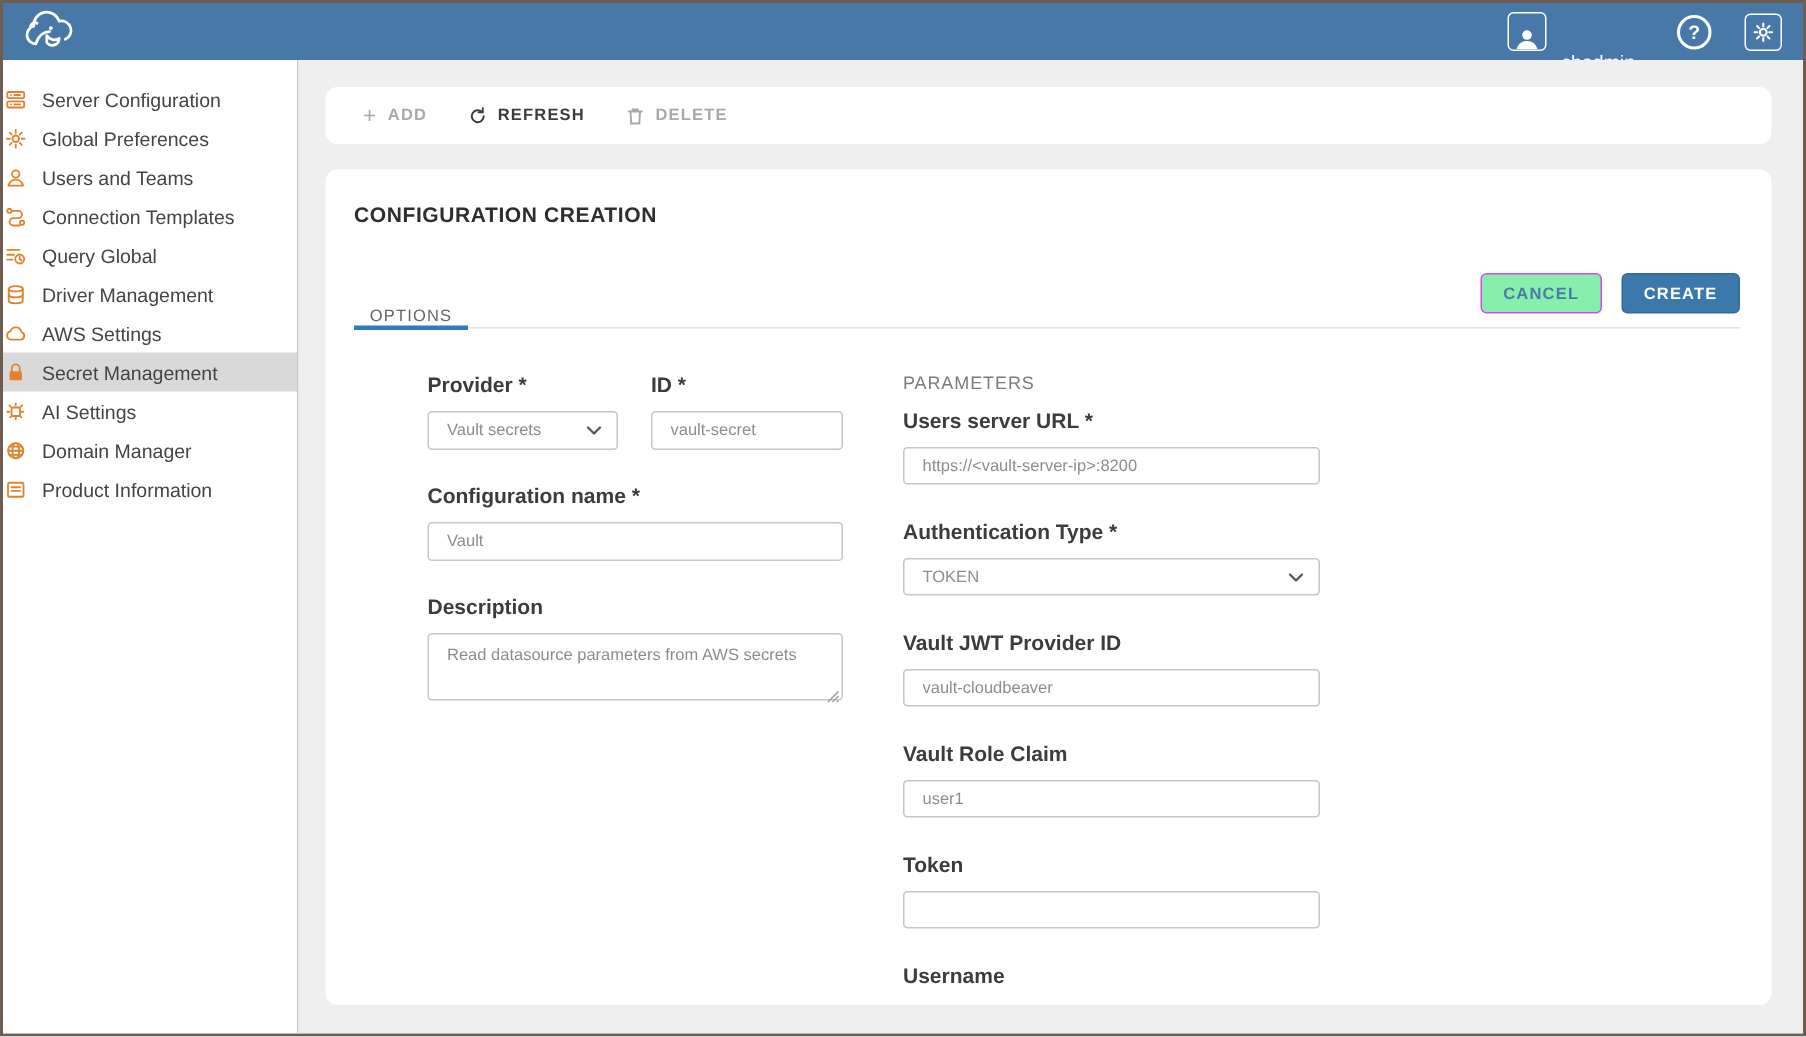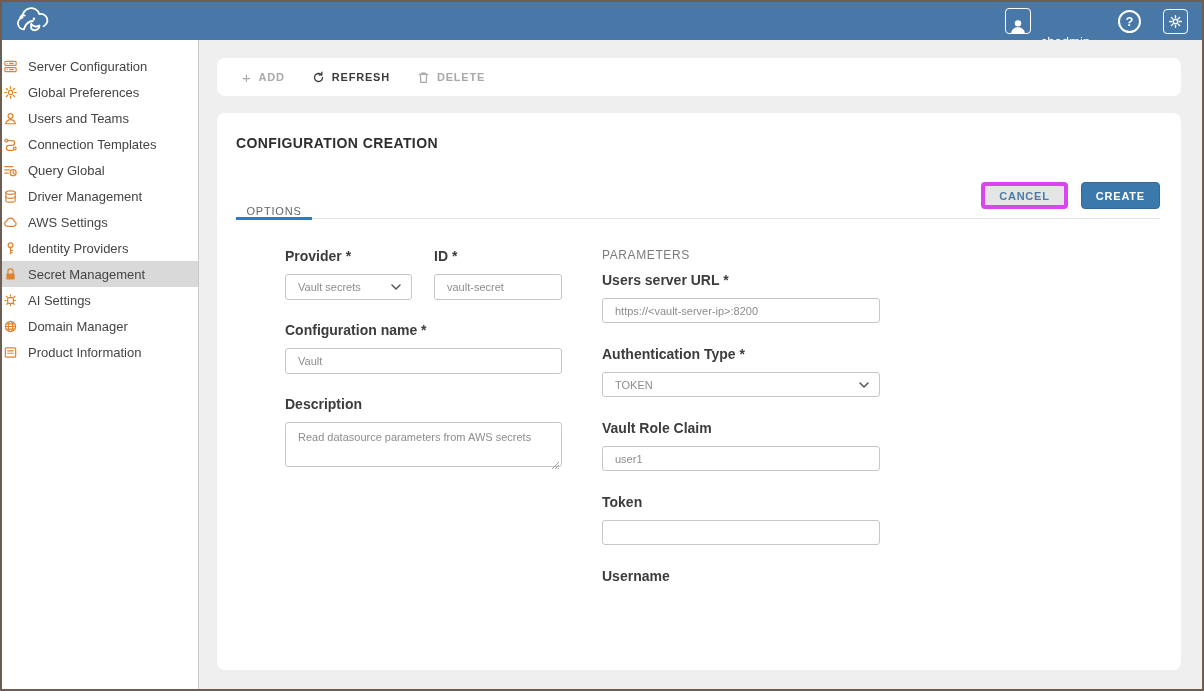--- a/index.html
+++ b/index.html
@@ -35,21 +35,21 @@
   .tool-btn { display:flex; align-items:center; gap:7px; font-size:11px; font-weight:600; letter-spacing:.8px; color:#a9a9a9; }
   .tool-btn.enabled { color:#3c3c3c; }
   .tool-btn svg { width:13px; height:13px; fill:none; stroke:#a9a9a9; stroke-width:1.4; stroke-linecap:round; }
   .tool-btn.enabled svg { stroke:#3c3c3c; }
   .tool-plus { font-size:15px; font-weight:400; line-height:1; }
 
   .panel { background:#fff; border-radius:8px; margin-top:17px; flex:1; position:relative; overflow:hidden; }
   .panel-title { position:absolute; top:22px; left:19px; font-size:14px; font-weight:700; letter-spacing:.4px; color:#2e2e2e; }
   .actions { position:absolute; top:69px; right:21px; display:flex; gap:13px; }
   .btn { height:27px; min-width:75px; border-radius:4px; font-family:"Liberation Sans",sans-serif; font-size:11px; font-weight:700; letter-spacing:.8px; padding:0 14px; cursor:pointer; }
-  .btn-cancel { background:#e5e5e5; border:4px solid #d946ef; color:#4a7ba6; }
+  .btn-cancel { background:#86efac; border:1px solid #d946ef; color:#4a7ba6; }
   .btn-create { background:#3b78ab; border:1px solid #35699a; color:#fff; }
 
   .tabs { position:absolute; top:85px; left:19px; right:21px; height:21px; border-bottom:1px solid #e2e2e2; display:flex; align-items:flex-end; }
   .tab { width:76px; text-align:center; font-size:11px; letter-spacing:.8px; color:#61676c; padding-bottom:0; border-bottom:3px solid #2b7cc2; margin-bottom:-2px; }
 
   .form { position:absolute; top:135px; left:42px; display:flex; gap:40px; }
   .col-left { width:277px;margin-left:26px; }
   .col-right { width:278px; }
   .fgroup { margin-bottom:22px; }
   .col-right .fgroup { margin-bottom:23px; }
@@ -171,29 +171,20 @@
 
       <div class="side-item">
         <span class="sicon">
           <svg viewBox="0 0 16 16">
               <path d="M4.6 12.2a3 3 0 0 1-.4-5.9A4 4 0 0 1 12 6.9a2.7 2.7 0 0 1-.6 5.3z"></path>
             </svg>
         </span>
         <span class="slabel">AWS Settings</span>
       </div>
 
-      <div class="side-item">
-        <span class="sicon">
-          <svg viewBox="0 0 16 16">
-              <circle cx="8" cy="4.4" r="2.5"></circle>
-              <path d="M8 6.9v6.7M8 10.1h2.2M8 12.5h1.6"></path>
-            </svg>
-        </span>
-        <span class="slabel">Identity Providers</span>
-      </div>
 
       <div class="side-item selected">
         <span class="sicon">
           <svg viewBox="0 0 16 16">
               <path d="M5.2 7V4.9a2.8 2.8 0 0 1 5.6 0V7"></path>
               <rect x="3.6" y="7" width="8.8" height="6.4" rx="1" fill="#e0832f" stroke="none"></rect>
             </svg>
         </span>
         <span class="slabel">Secret Management</span>
       </div>
@@ -317,20 +308,24 @@
             <div class="fgroup">
               <label class="flabel">Authentication Type *</label>
               <div class="field selectbox">
                 <span>TOKEN</span>
                 <svg viewBox="0 0 10 6">
                     <path d="M1 1l4 4 4-4"></path>
                   </svg>
               </div>
             </div>
 
+            <div class="fgroup">
+              <label class="flabel">Vault JWT Provider ID</label>
+              <input class="field" value="vault-cloudbeaver" style="">
+            </div>
 
             <div class="fgroup">
               <label class="flabel">Vault Role Claim</label>
               <input class="field" value="user1" style="">
             </div>
 
             <div class="fgroup">
               <label class="flabel">Token</label>
               <input class="field" style="">
             </div>

